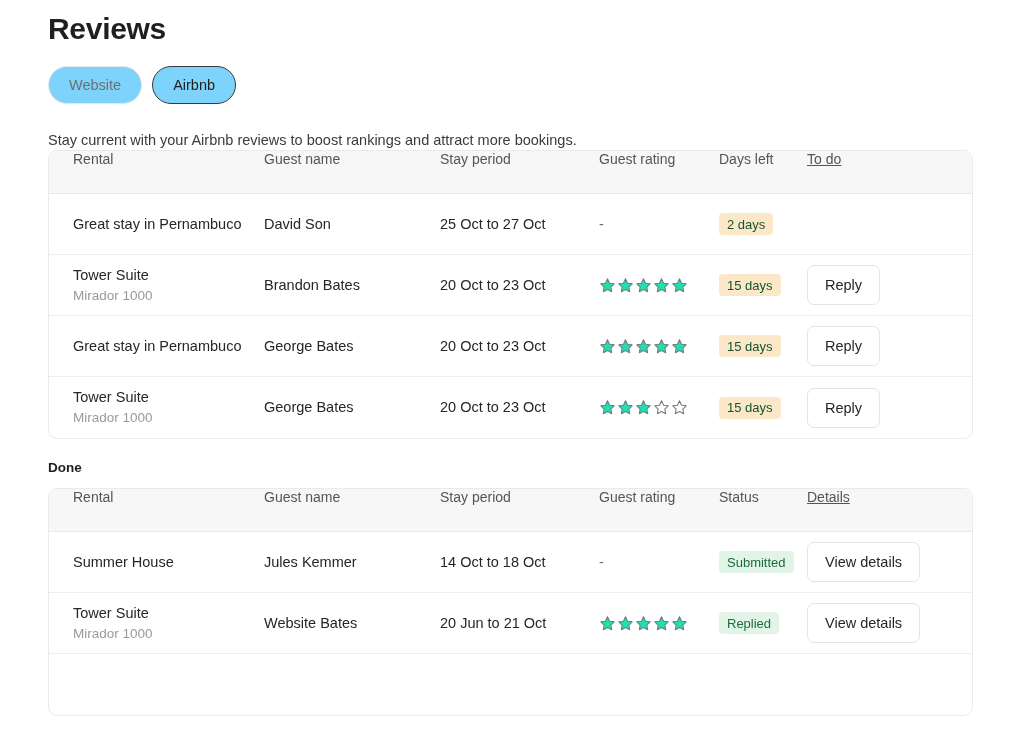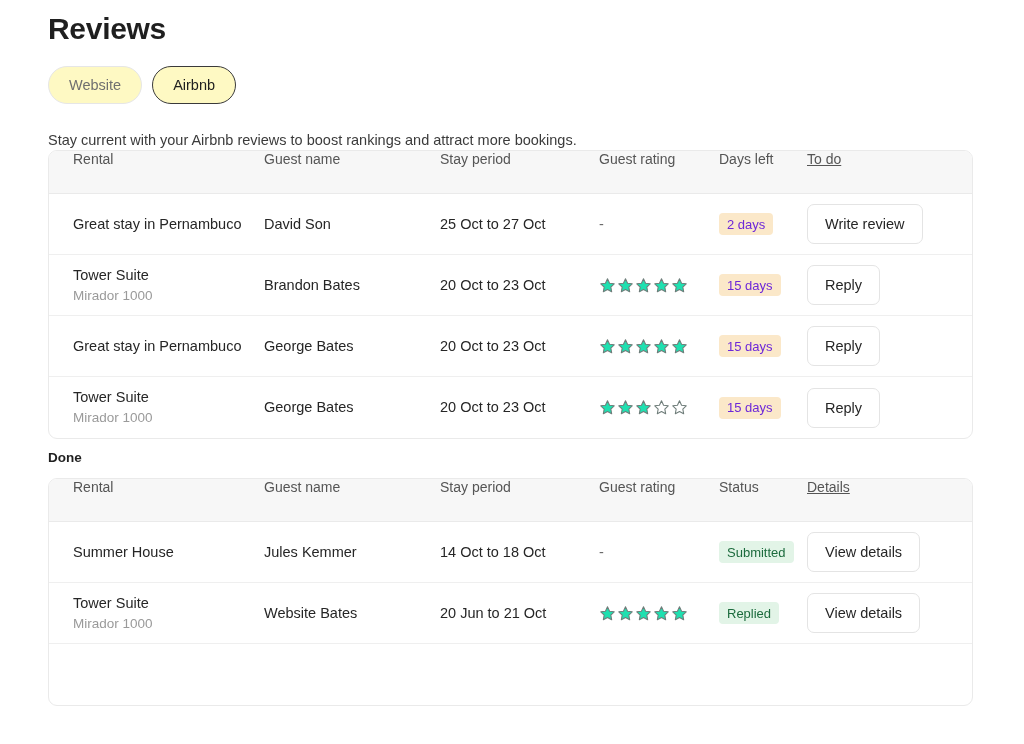--- a/index.html
+++ b/index.html
@@ -39,21 +39,21 @@
     margin-top: 18px;
   }
   .pill {
     height: 38px;
     padding: 0 20px;
     display: inline-flex;
     align-items: center;
     justify-content: flex-start;
     border-radius: 20px;
     font-size: 14.5px;
-    background: #fef9c3;
+    background: #7dd3fc;
     cursor: pointer;
     user-select: none;
     white-space: nowrap;
   }
   .pill.inactive {
     border: 1px solid #e6e6e6;
     color: #6f6f6f;
   }
   .pill.active {
     border: 1.6px solid #3a3a3a;
@@ -68,21 +68,21 @@
   }
 
   .section-title {
     font-size: 13.5px;
     font-weight: 700;
     color: #1f1f1f;
     margin-top: 26px;
     margin-bottom: 11px;
     line-height: 18px;
   }
-  .section-title.done { margin-top: 10px; }
+  .section-title.done { margin-top: 20px; }
 
   
   .table {
     width: 925px;
     border: 1px solid #eaeaea;
     border-radius: 9px;
     background: #fff;
     overflow: hidden;
   }
   .thead {
@@ -139,21 +139,21 @@
   .badge {
     display: inline-flex;
     align-items: center;
     justify-content: center;
     height: 22px;
     padding: 0 8px;
     border-radius: 4px;
     font-size: 13px;
     white-space: nowrap;
   }
-  .badge.warn   { background: #fbe8c9; color: #6d28d9; }
+  .badge.warn   { background: #fbe8c9; color: #14532d; }
   .badge.ok     { background: #e2f4e7; color: #1c6b3d; }
 
   
   .btn {
     display: inline-flex;
     align-items: center;
     justify-content: center;
     height: 40px;
     padding: 0 17px;
     border: 1px solid #e4e4e4;
@@ -196,21 +196,20 @@
     </div>
     <div id="na-body">
         <div class="trow">
           <div class="c-rental">
             <div class="cell-main">Great stay in Pernambuco</div>
           </div>
           <div class="c-guest cell-main">David Son</div>
           <div class="c-period cell-main">25 Oct to 27 Oct</div>
           <div class="c-rating"><span class="dash">-</span></div>
           <div class="c-status"><span class="badge warn">2 days</span></div>
-          <div class="c-action"><button class="btn">Write review</button></div>
         </div>
         <div class="trow">
           <div class="c-rental">
             <div class="cell-main">Tower Suite</div>
             <div class="cell-sub">Mirador 1000</div>
           </div>
           <div class="c-guest cell-main">Brandon Bates</div>
           <div class="c-period cell-main">20 Oct to 23 Oct</div>
           <div class="c-rating">
             <div class="stars">

